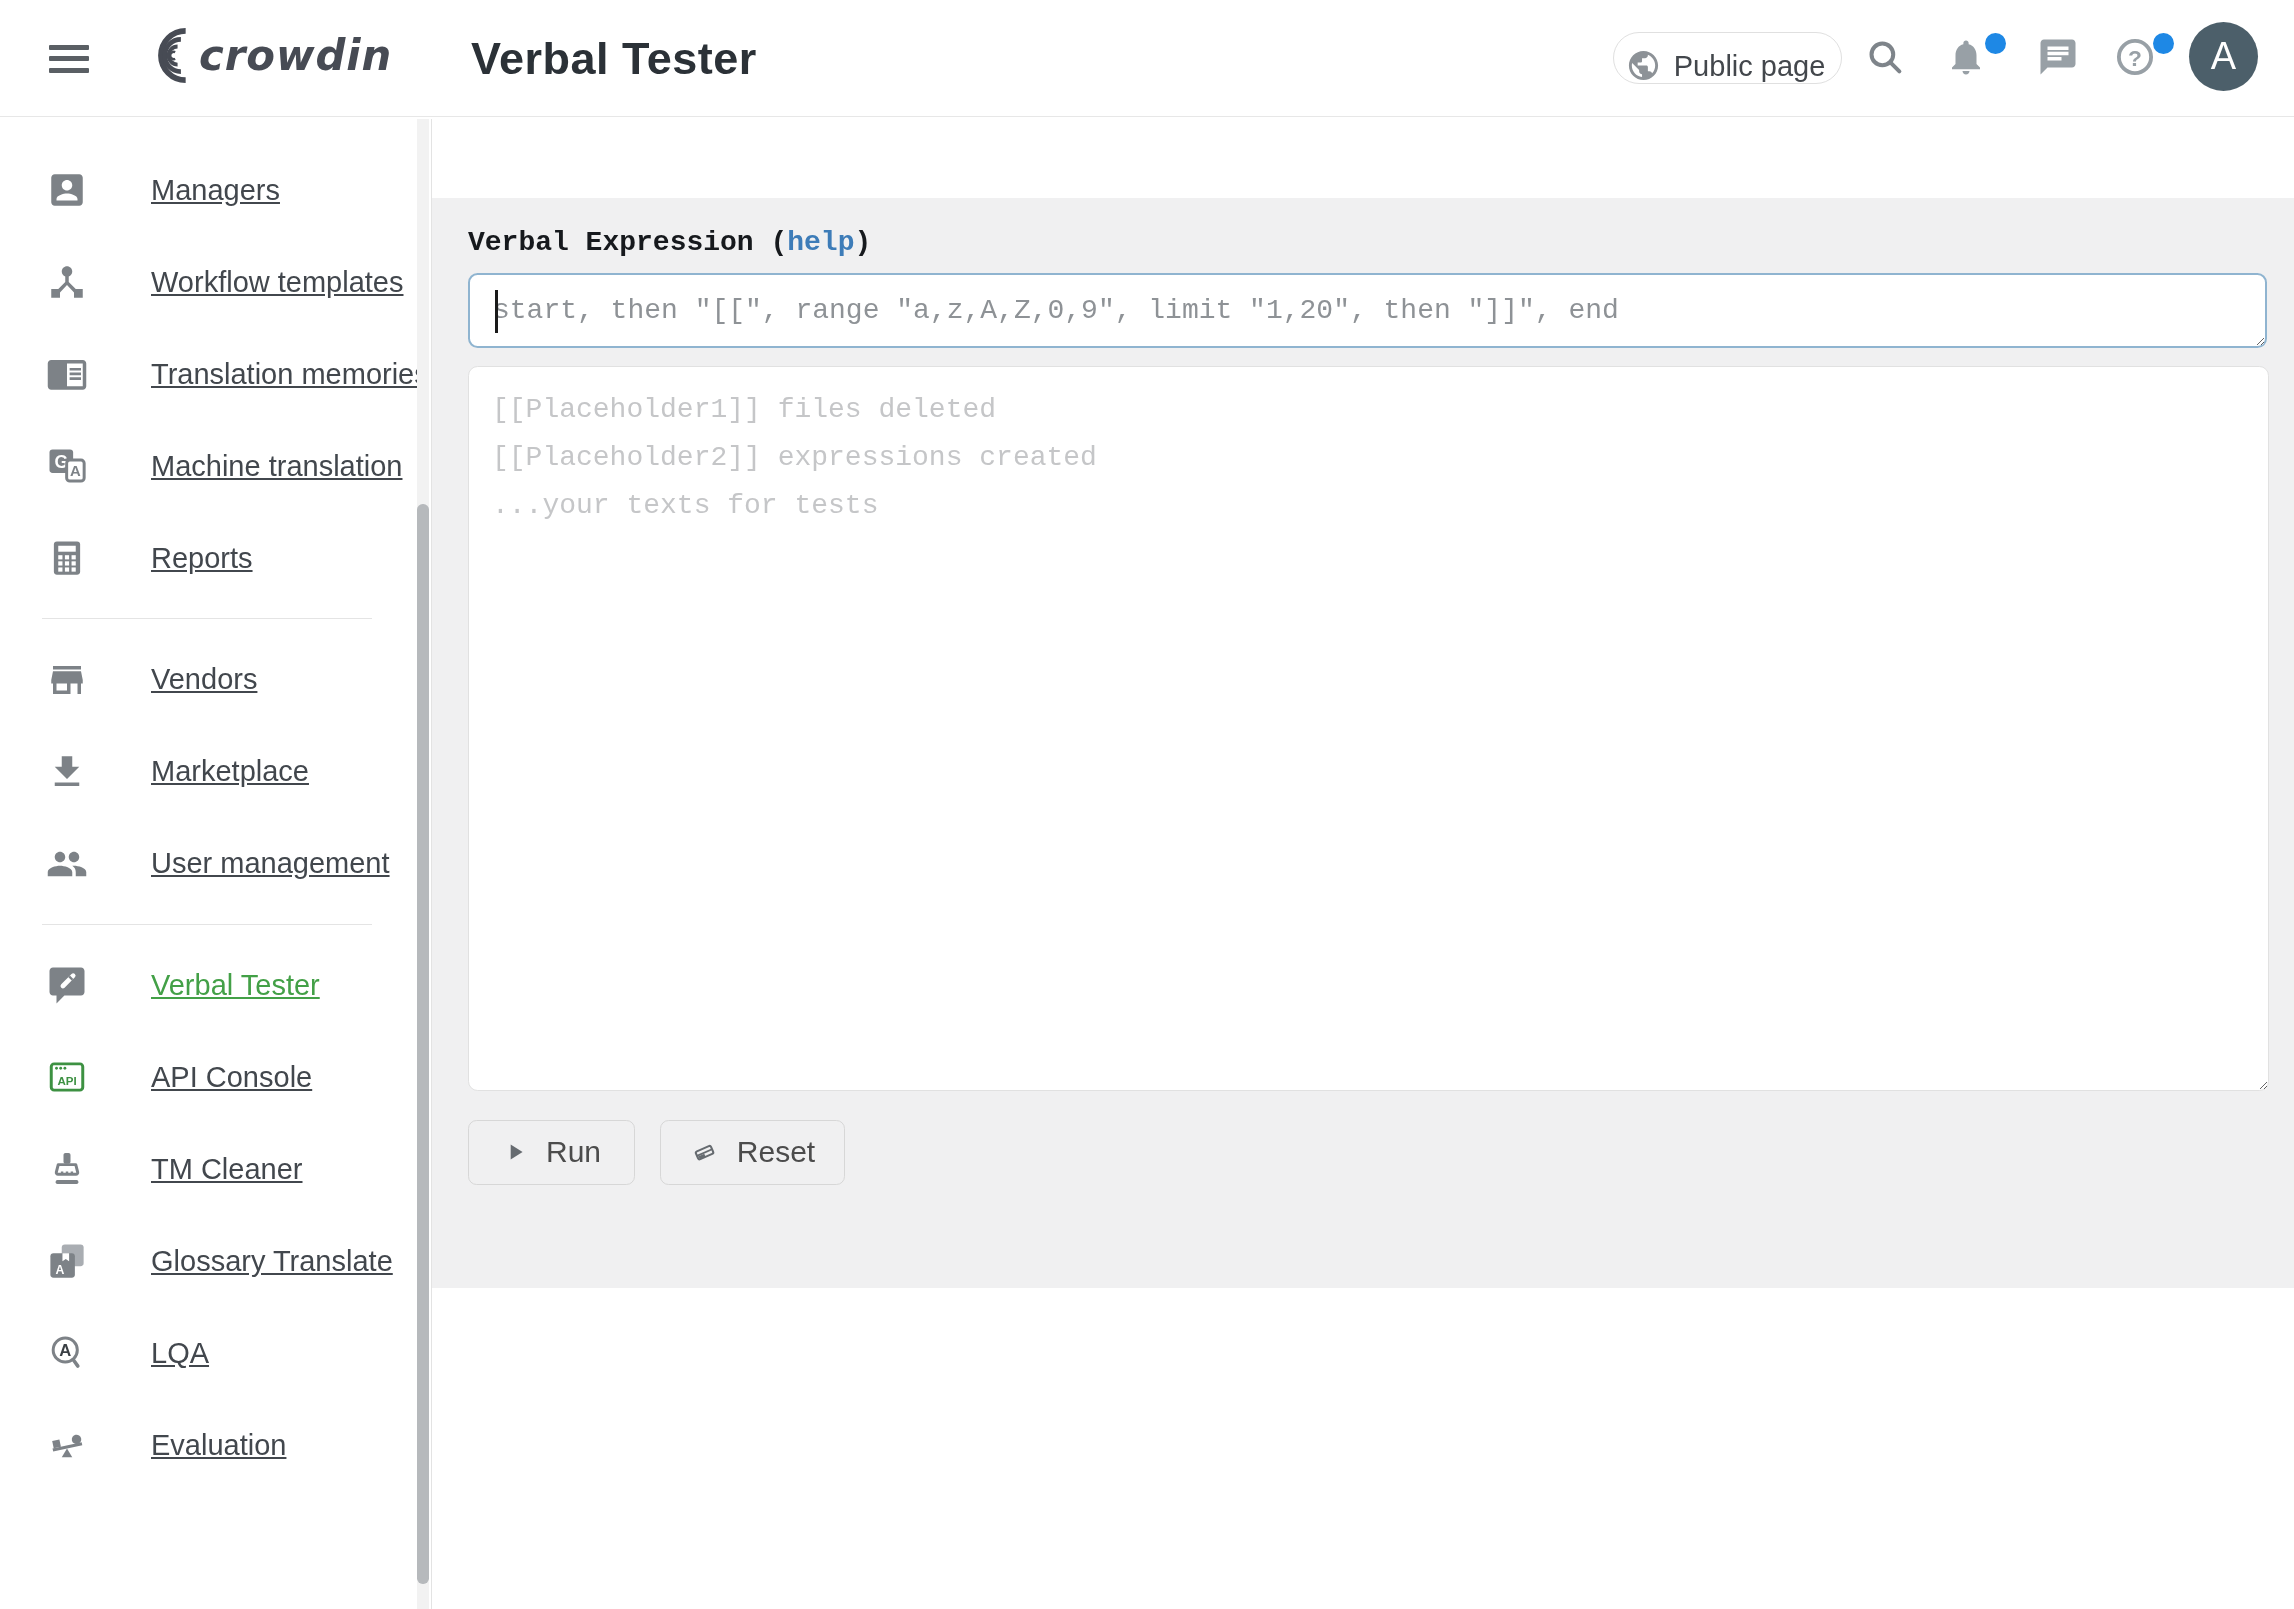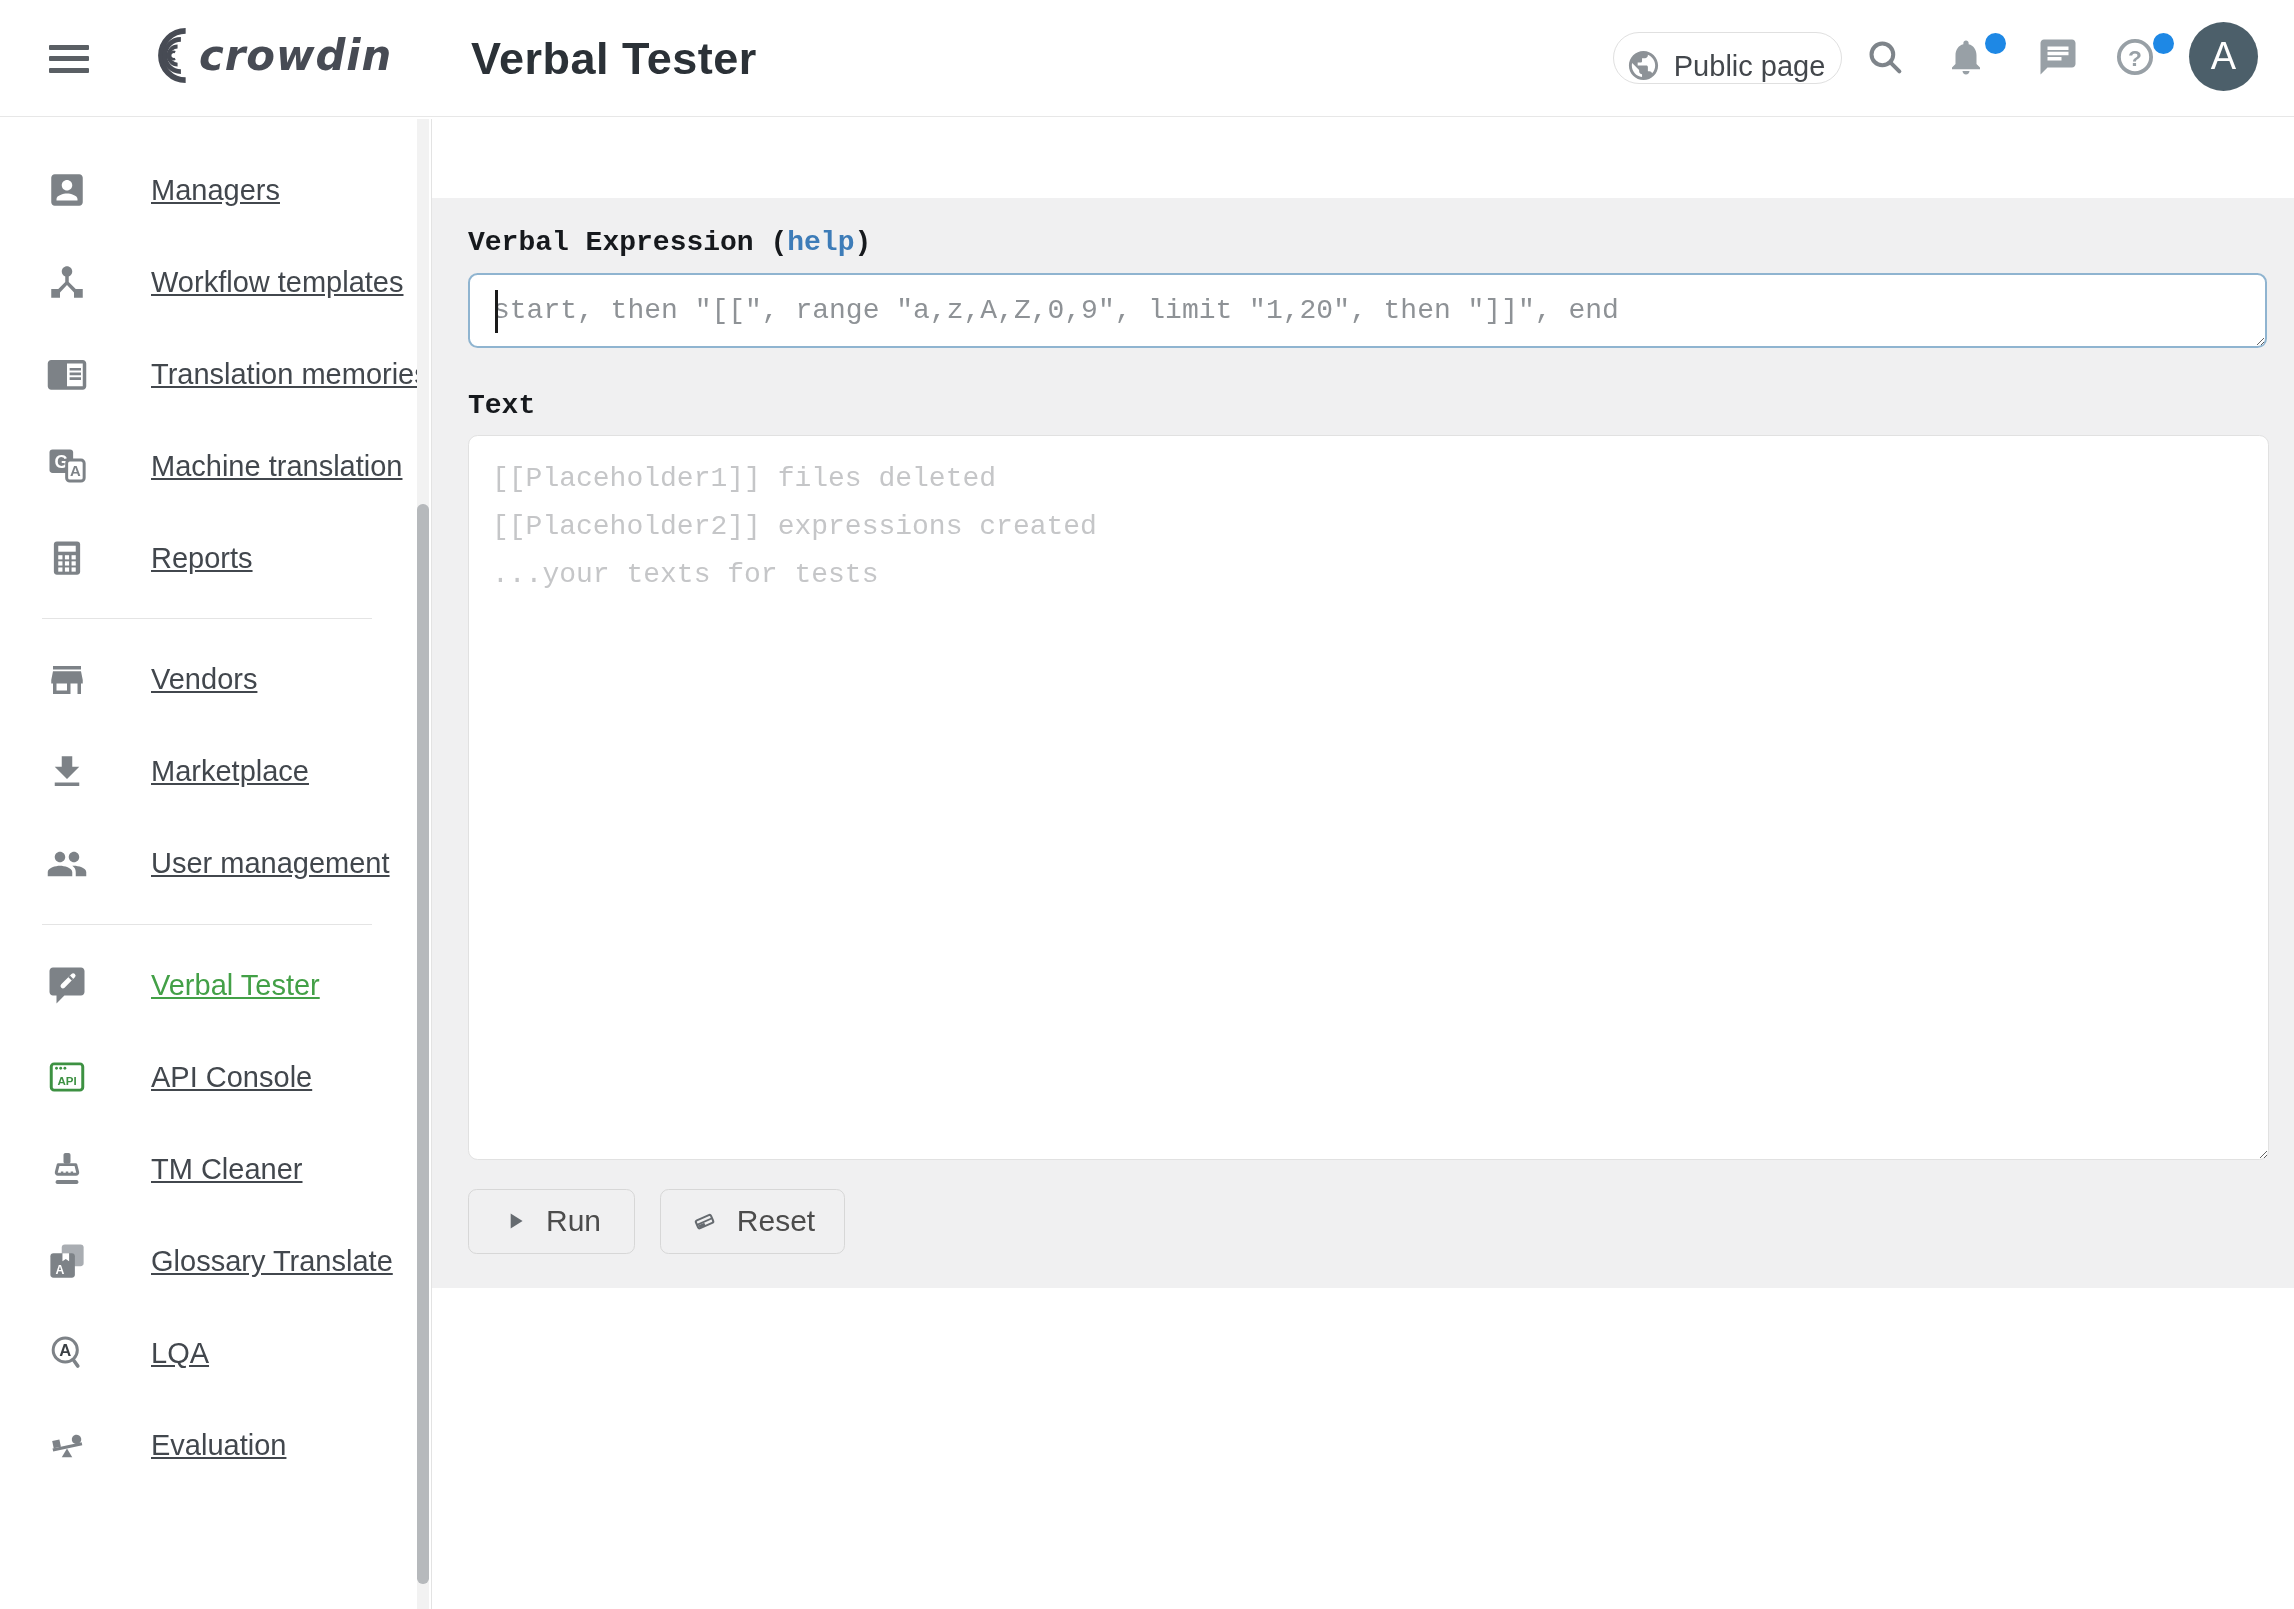--- a/index.html
+++ b/index.html
@@ -280,21 +280,20 @@
 
     <div class="mono-label">
       <span>Verbal Expression (</span><a>help</a><span>)</span>
     </div>
 
     <div class="expr-wrap">
       <textarea class="expr-input" placeholder="start, then &quot;[[&quot;, range &quot;a,z,A,Z,0,9&quot;, limit &quot;1,20&quot;, then &quot;]]&quot;, end" style=""></textarea>
       <div class="caret"></div>
     </div>
 
-    <div class="mono-label text-label">Text</div>
 
     <textarea class="text-area" placeholder="[[Placeholder1]] files deleted
 [[Placeholder2]] expressions created
 ...your texts for tests" style=""></textarea>
 
     <div class="btn-row">
       <button class="btn btn-run">
         <svg width="26" height="26" viewBox="0 0 24 24">
           <path d="M8 5v14l11-7z" fill="#666b70"></path>
         </svg>

